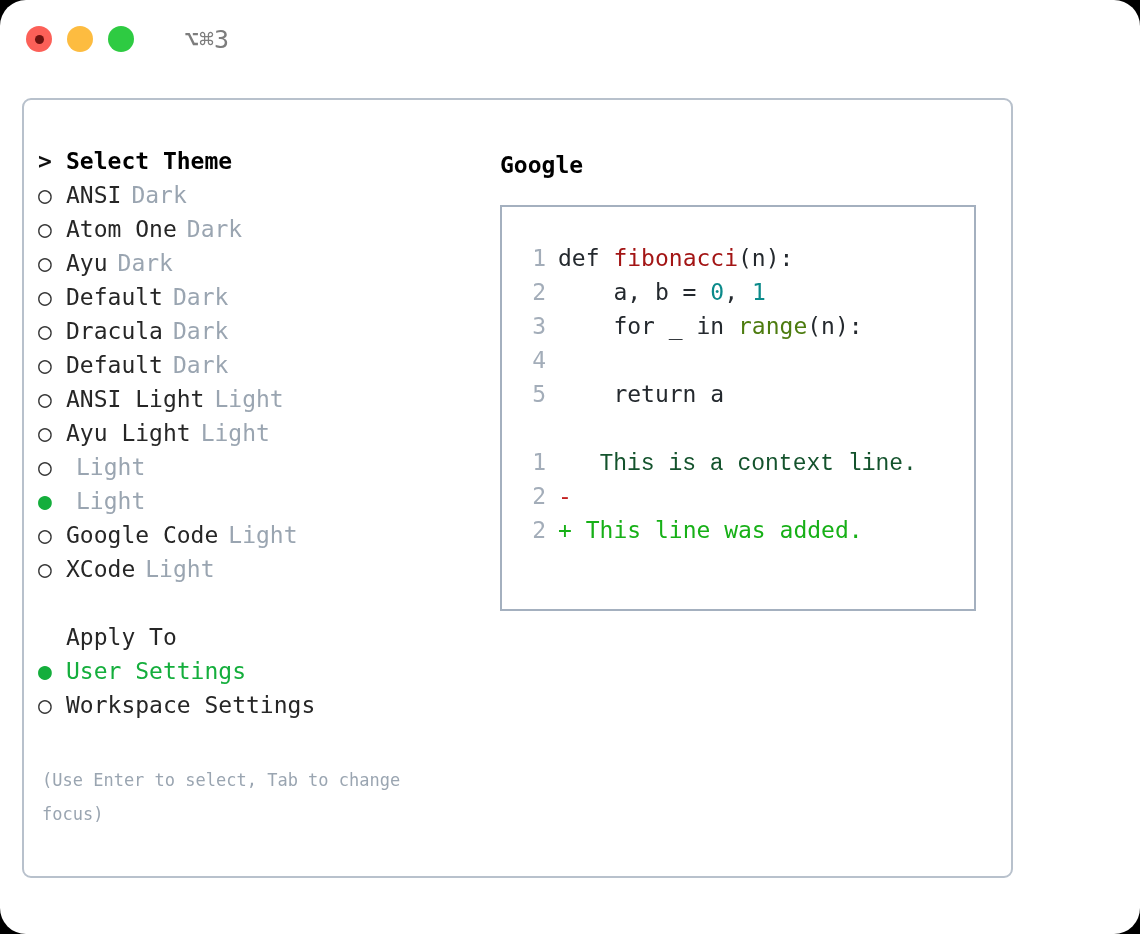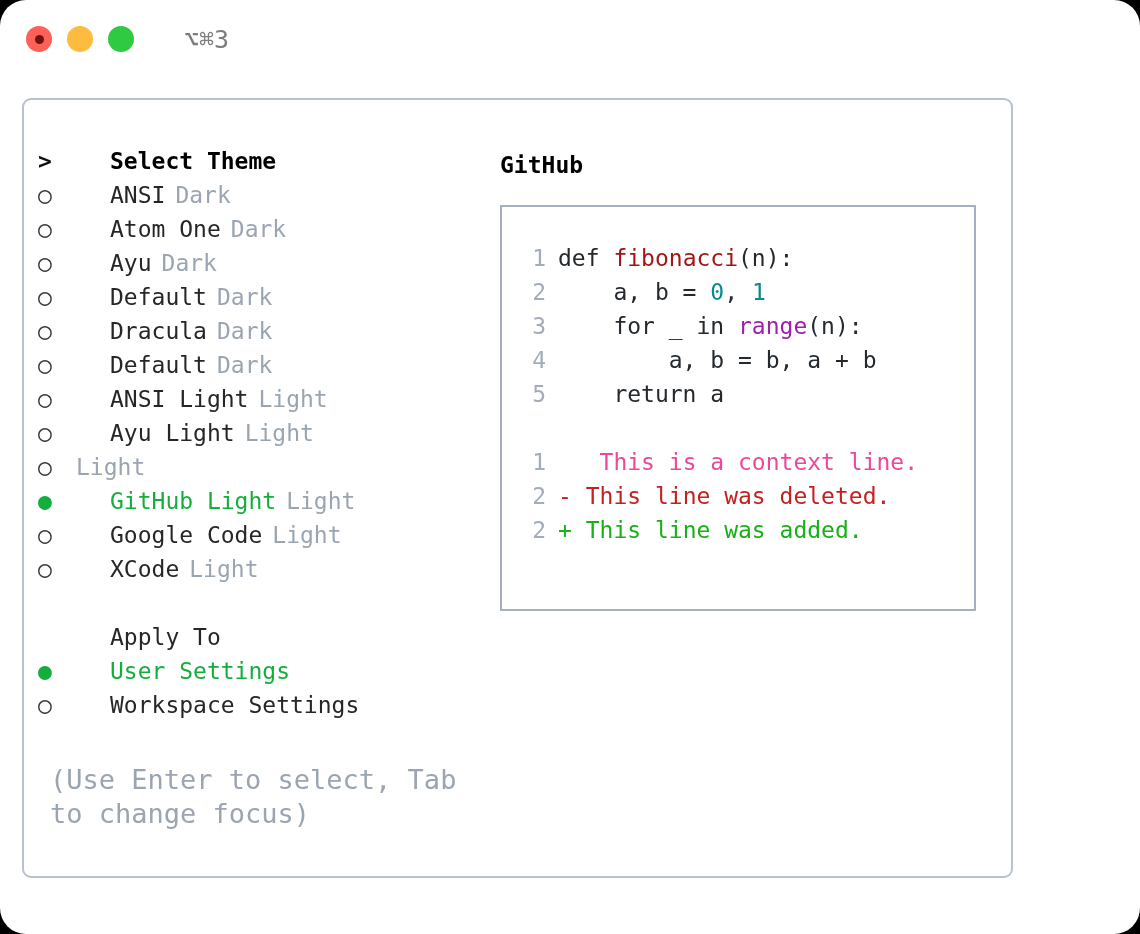--- a/index.html
+++ b/index.html
@@ -100,41 +100,41 @@
     width: 28px;
     flex: 0 0 28px;
     color: #3b3b3b;
     font-size: 23px;
   }
   .bullet.sel { color: #14ae3c; }
   .bullet.caret {
     color: #111111;
     font-weight: bold;
   }
-  .label { color: #262626; margin-left: 44px; }
+  .label { color: #262626; }
   .label.sel { color: #14ae3c; }
   .label.bold {
     font-weight: bold;
     color: #000000;
   }
   .badge {
     color: #9aa5b1;
     margin-left: 10px;
   }
   .group-title {
     color: #262626;
   }
   .spacer-row { height: 34px; }
 
   .hint {
     position: absolute;
-    left: 26px;
+    left: 18px;
     top: 663px;
     width: 420px;
-    font-size: 27px;
+    font-size: 17px;
     line-height: 34px;
     color: #9aa5b1;
   }
 
   
   .right-col {
     position: absolute;
     left: 476px;
     top: 48px;
     width: 500px;
@@ -164,23 +164,23 @@
   }
   .lnum {
     flex: 0 0 26px;
     text-align: right;
     color: #a3adb9;
     margin-right: 12px;
   }
   .ctext { color: #24292e; }
   .tok-fn     { color: #a31515; text-align: center; }
   .tok-num    { color: #0b8a8a; }
-  .tok-call   { color: #a21caf; }
+  .tok-call   { color: #4d7c0f; }
   .diff-gap   { height: 34px; }
-  .diff-ctx   { color: #ec4899; }
+  .diff-ctx   { color: #14532d; font-family: Liberation Mono, monospace; }
   .diff-del   { color: #c32020; }
   .diff-add   { color: #17b017; }
 </style>
 </head>
 <body>
 
 <div class="screen">
 
   <div class="titlebar">
     <div class="dots">
@@ -202,53 +202,53 @@
         <div id="theme-list">
             <div class="row"><span class="bullet">○</span><span class="label">ANSI</span><span class="badge">Dark</span></div>
             <div class="row"><span class="bullet">○</span><span class="label">Atom One</span><span class="badge">Dark</span></div>
             <div class="row"><span class="bullet">○</span><span class="label">Ayu</span><span class="badge">Dark</span></div>
             <div class="row"><span class="bullet">○</span><span class="label">Default</span><span class="badge">Dark</span></div>
             <div class="row"><span class="bullet">○</span><span class="label">Dracula</span><span class="badge">Dark</span></div>
             <div class="row"><span class="bullet">○</span><span class="label">Default</span><span class="badge">Dark</span></div>
             <div class="row"><span class="bullet">○</span><span class="label">ANSI Light</span><span class="badge">Light</span></div>
             <div class="row"><span class="bullet">○</span><span class="label">Ayu Light</span><span class="badge">Light</span></div>
             <div class="row"><span class="bullet">○</span><span class="badge">Light</span></div>
-            <div class="row"><span class="bullet sel">●</span><span class="label sel">GitHub Light</span><span class="badge">Light</span></div>
+            <div class="row"><span class="bullet sel">●</span><span class="badge">Light</span></div>
             <div class="row"><span class="bullet">○</span><span class="label">Google Code</span><span class="badge">Light</span></div>
             <div class="row"><span class="bullet">○</span><span class="label">XCode</span><span class="badge">Light</span></div>
           </div>
 
         <div class="spacer-row"></div>
 
         <div class="row">
           <span class="bullet"></span>
           <span class="label group-title">Apply To</span>
         </div>
         <div id="apply-list">
             <div class="row"><span class="bullet sel">●</span><span class="label sel">User Settings</span></div>
             <div class="row"><span class="bullet">○</span><span class="label">Workspace Settings</span></div>
           </div>
       </div>
 
       <div class="hint">(Use Enter to select, Tab to change focus)</div>
 
       <div class="right-col">
-        <div class="preview-title">GitHub</div>
+        <div class="preview-title">Google</div>
         <div class="preview-box">
           <div id="code-block">
               <div class="code-line"><span class="lnum">1</span><span><span class="ctext">def </span><span class="tok-fn">fibonacci</span><span class="ctext">(n):</span></span></div>
               <div class="code-line"><span class="lnum">2</span><span><span class="ctext">    a, b = </span><span class="tok-num">0</span><span class="ctext">, </span><span class="tok-num">1</span></span></div>
               <div class="code-line"><span class="lnum">3</span><span><span class="ctext">    for _ in </span><span class="tok-call">range</span><span class="ctext">(n):</span></span></div>
-              <div class="code-line"><span class="lnum">4</span><span><span class="ctext">        a, b = b, a + b</span></span></div>
+              <div class="code-line"><span class="lnum">4</span></div>
               <div class="code-line"><span class="lnum">5</span><span><span class="ctext">    return a</span></span></div>
             </div>
           <div class="diff-gap"></div>
           <div id="diff-block">
               <div class="code-line"><span class="lnum">1</span><span class="diff-ctx"> </span><span class="diff-ctx">  This is a context line.</span></div>
-              <div class="code-line"><span class="lnum">2</span><span class="diff-del">-</span><span class="diff-del"> This line was deleted.</span></div>
+              <div class="code-line"><span class="lnum">2</span><span class="diff-del">-</span></div>
               <div class="code-line"><span class="lnum">2</span><span class="diff-add">+</span><span class="diff-add"> This line was added.</span></div>
             </div>
         </div>
       </div>
 
     </div>
   </div>
 
 </div>
 

